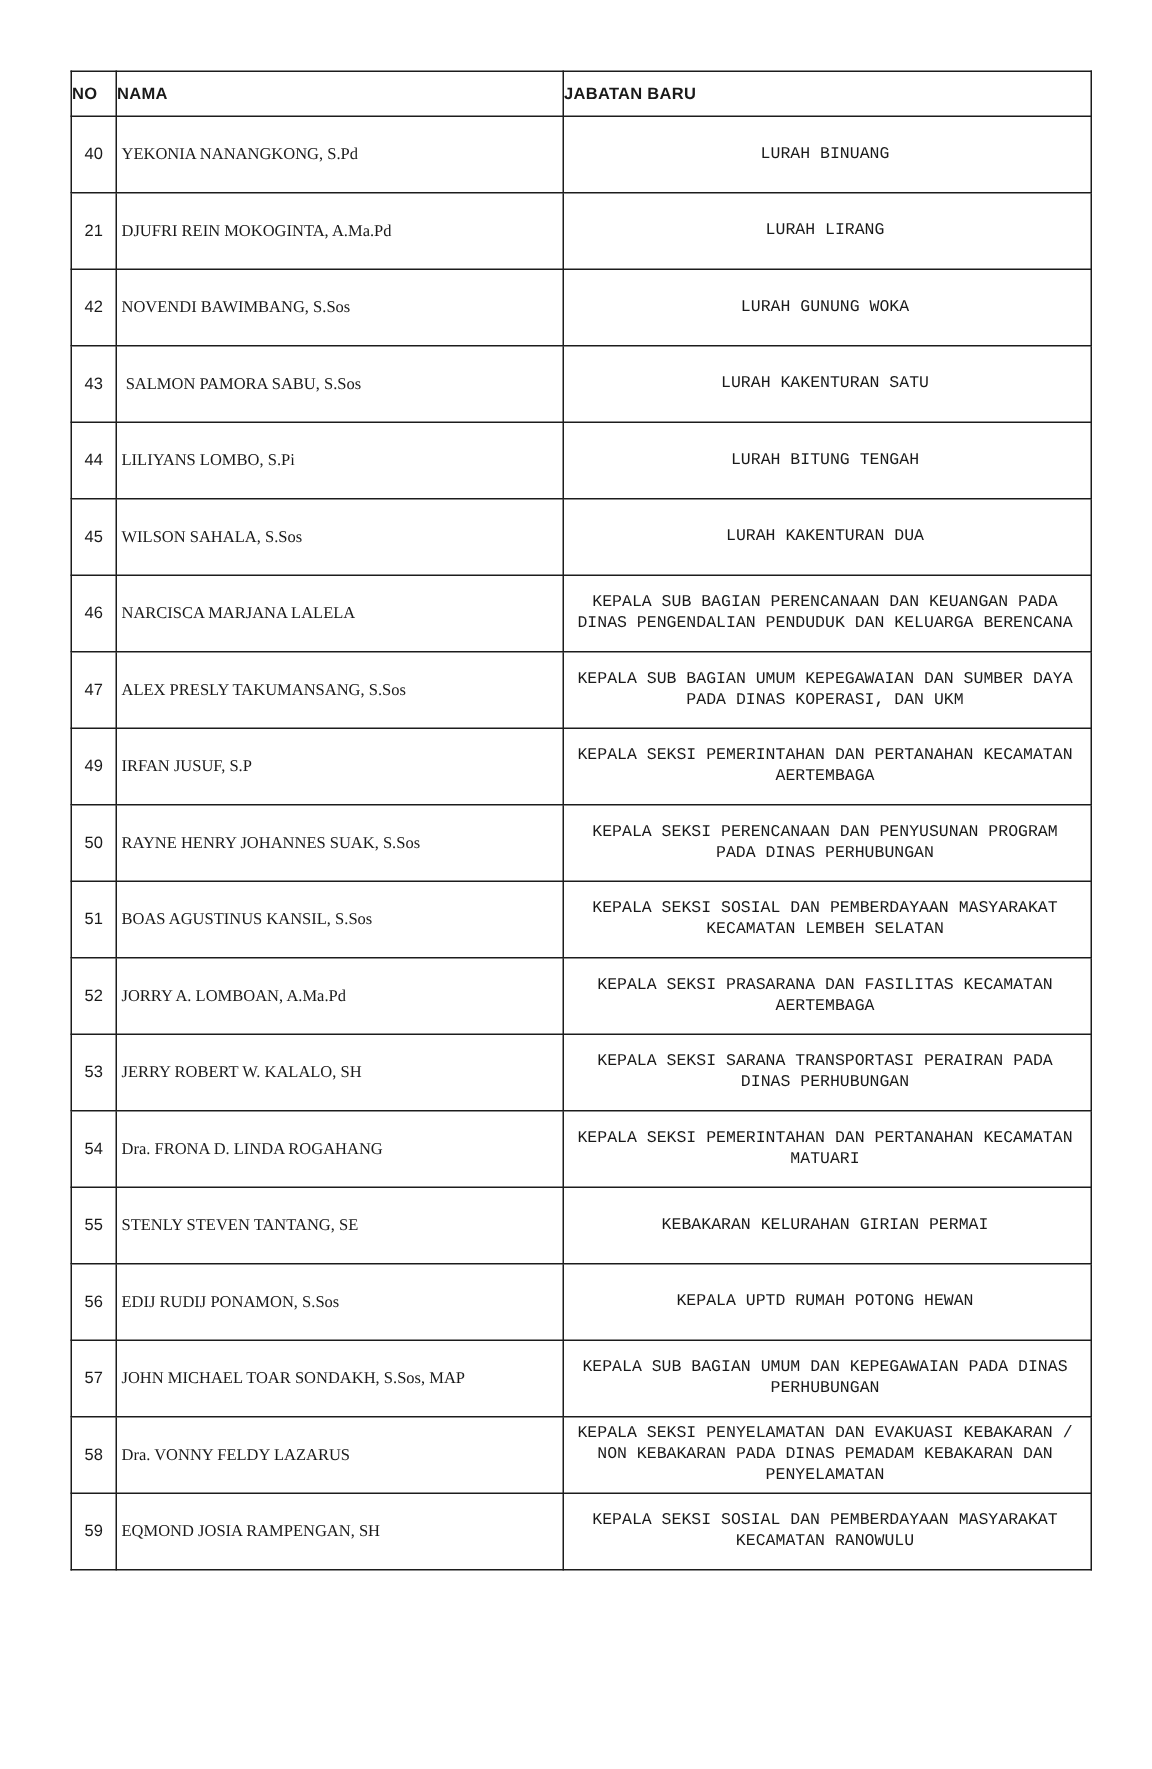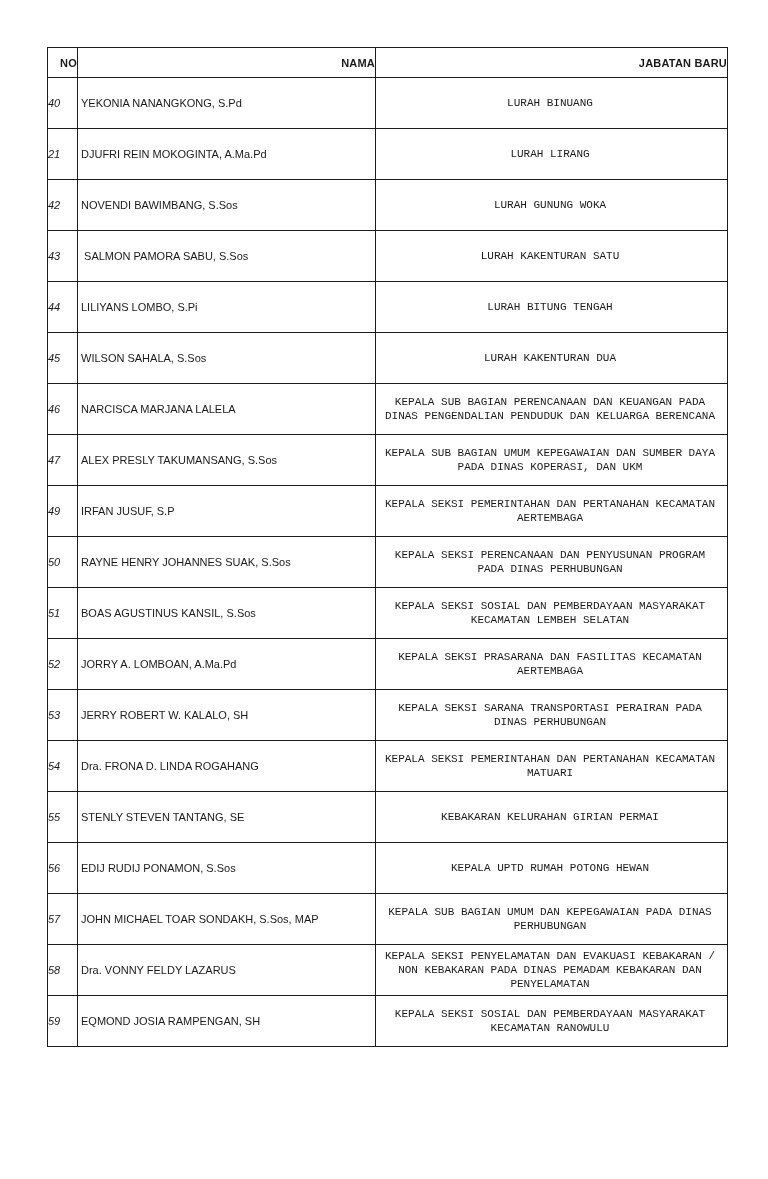--- a/index.html
+++ b/index.html
@@ -33,30 +33,31 @@
   table.doc-table th, table.doc-table td {
     border: 1px solid #1c1c1c;
     font-size: 11px;
     line-height: 14px;
     vertical-align: middle;
     color: #1a1a1a;
   }
   table.doc-table th {
     height: 30px;
     font-weight: bold;
-    text-align: right;
+    text-align: left;
     letter-spacing: 0.2px;
   }
   table.doc-table td { height: 51px; }
-  td.cell-no { text-align: left; font-style: italic; }
+  td.cell-no { text-align: center; }
   td.cell-nama {
     text-align: left;
     padding-left: 3px;
     padding-right: 4px;
     white-space: pre-wrap;
+    font-family: Liberation Serif, serif;
   }
   td.cell-jabatan {
     text-align: center;
     padding-left: 3px;
     padding-right: 6px;
     font-family: Liberation Mono, monospace;
   }
 </style>
 </head>
 <body>

